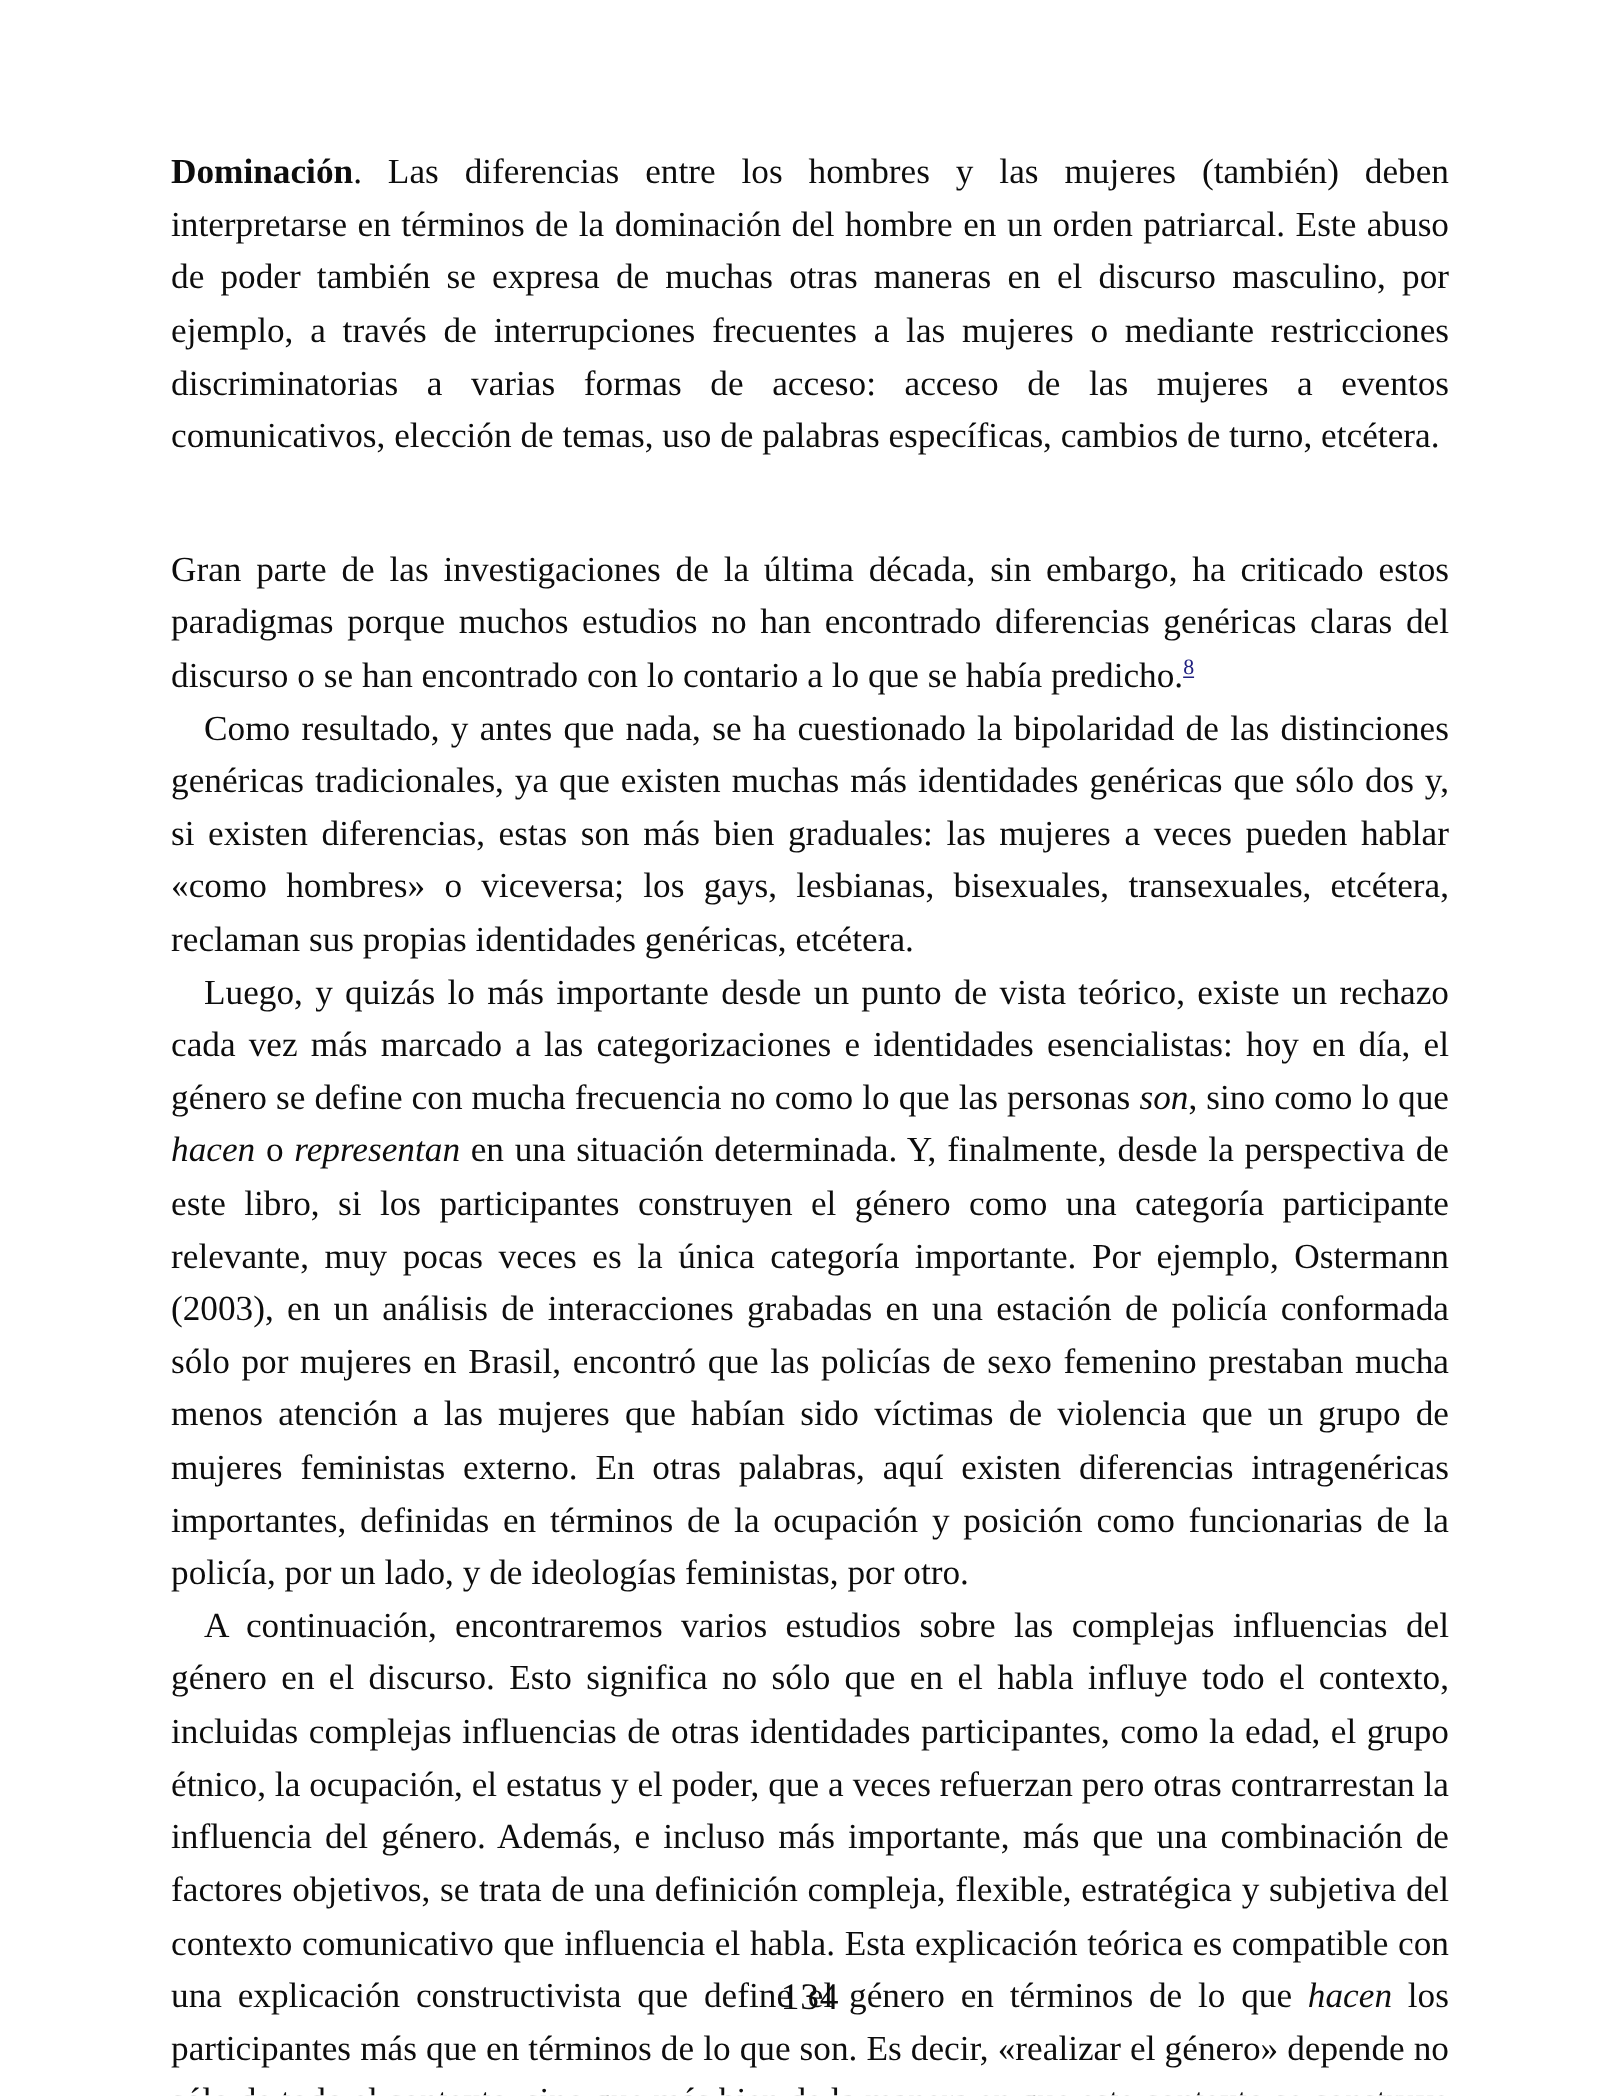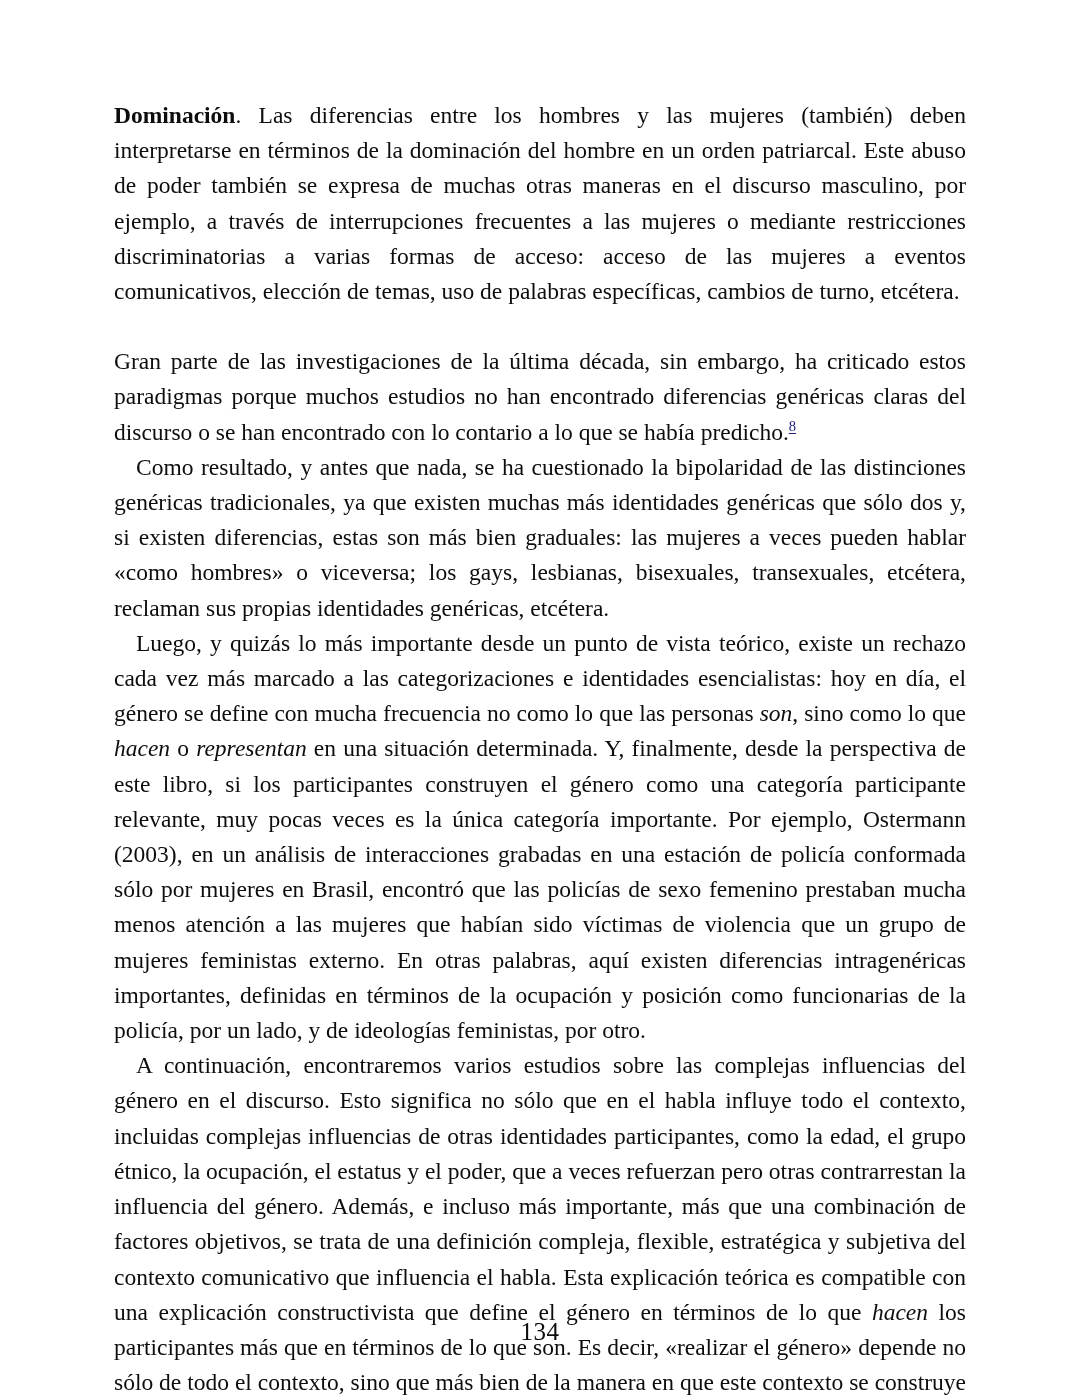--- a/index.html
+++ b/index.html
@@ -28,21 +28,21 @@
     line-height: 35.2px;
     text-align: justify;
     text-justify: inter-word;
     color: #0d0d0d;
     hyphens: none;
   }
   p.para.indent {
     text-indent: 22px;
   }
   p.para.gap-before {
-    margin-top: 35px;
+    margin-top: 54px;
   }
   b.lead {
     font-weight: bold;
   }
   i.emph {
   }
   sup.footnote-ref {
     font-size: 0.62em;
     vertical-align: super;
     line-height: 0;

